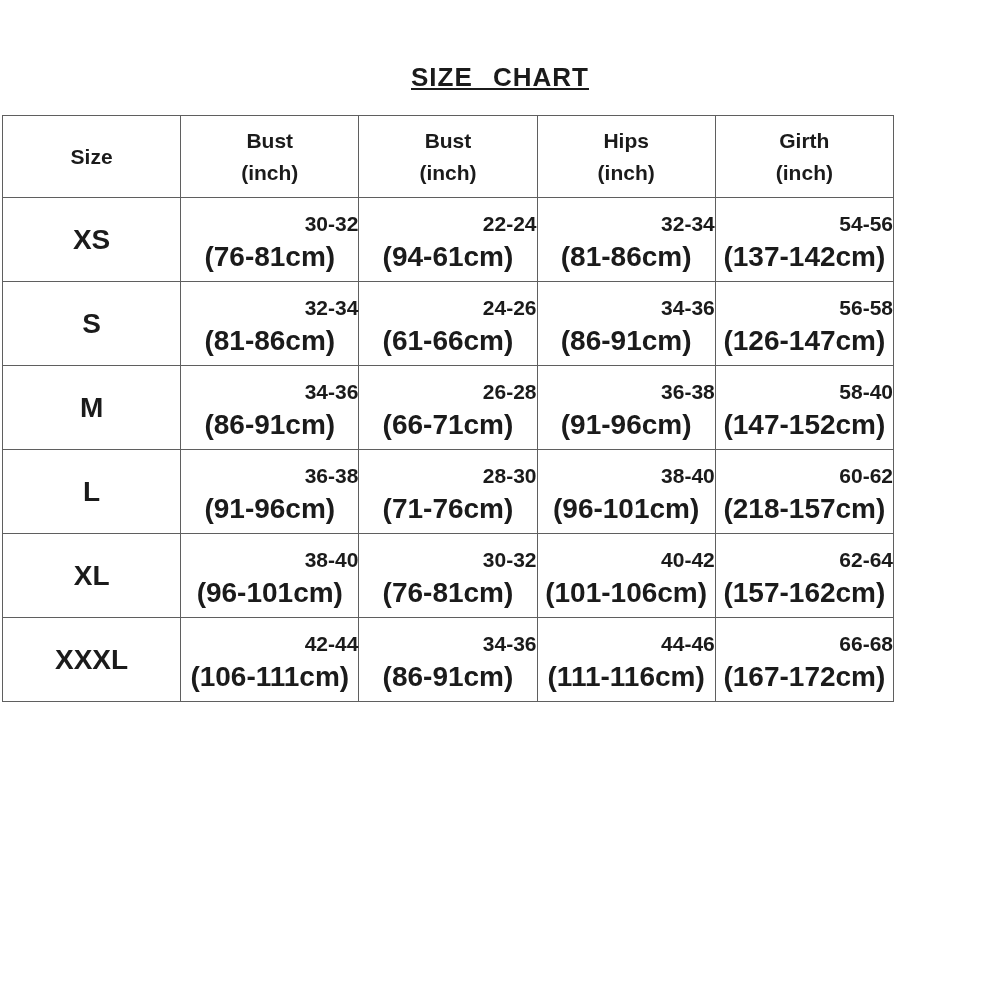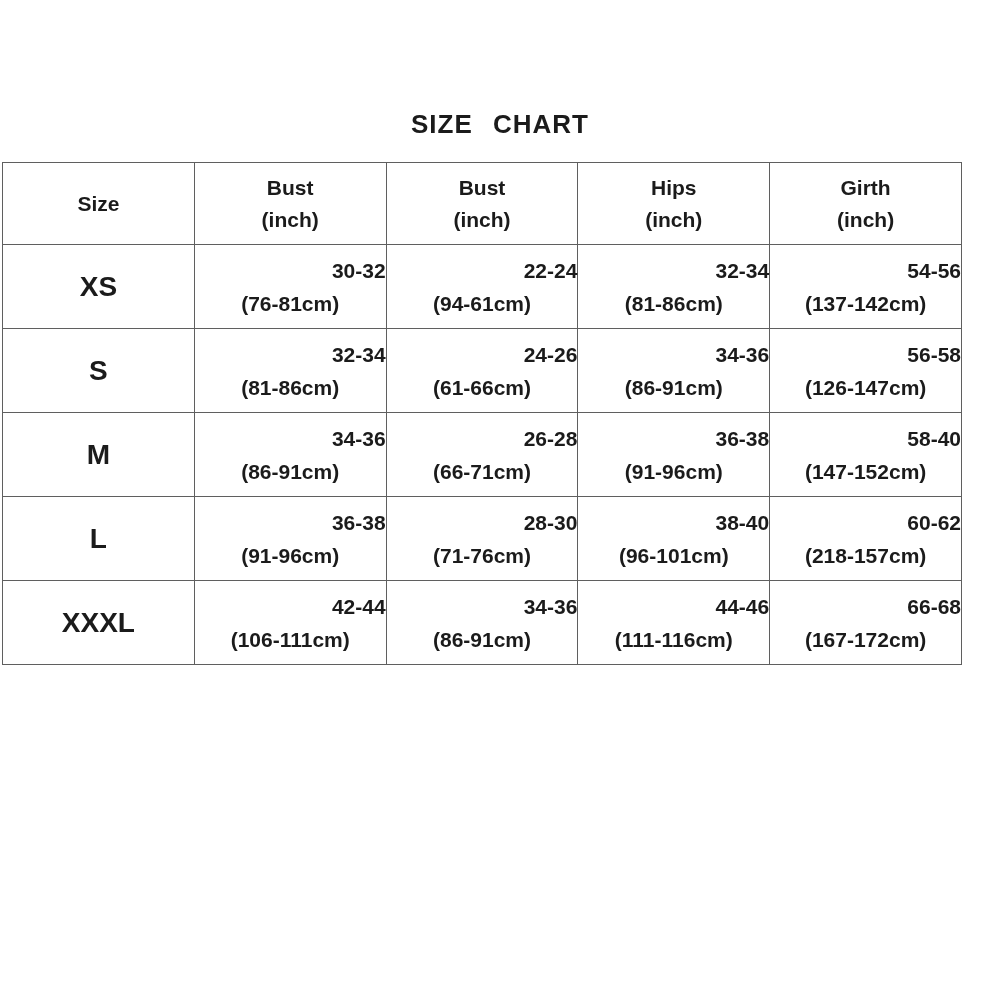--- a/index.html
+++ b/index.html
@@ -12,51 +12,52 @@
     color: #1b1b1b;
   }
   .page {
     width: 1000px;
     height: 1000px;
     background: #ffffff;
     overflow: hidden;
   }
   .chart-title {
     margin: 0;
-    padding-top: 109px;
+    padding-top: 62px;
     text-align: center;
     font-size: 26px;
     font-weight: bold;
     letter-spacing: 1px;
     word-spacing: 12px;
     color: #1b1b1b;
+    text-decoration: underline;
   }
   table.size-chart {
     border-collapse: collapse;
     table-layout: fixed;
-    width: 960px;
+    width: 892px;
     margin-left: 2px;
     margin-top: 22px;
   }
   table.size-chart th,
   table.size-chart td {
     border: 1px solid #5f5f5f;
     text-align: center;
     vertical-align: middle;
     font-weight: bold;
     padding: 0;
   }
   table.size-chart col { width: 20%; }
   thead tr { height: 82px; }
   tbody tr { height: 84px; }
   .hdr-label { font-size: 21px; line-height: 32px; }
   .hdr-unit  { font-size: 21px; line-height: 32px; }
   .size-cell { font-size: 28px; }
   .val-inch  { font-size: 21px; line-height: 33px; text-align: right; }
-  .val-cm    { font-size: 21px; line-height: 33px; }
+  .val-cm    { font-size: 28px; line-height: 33px; }
 </style>
 </head>
 <body>
 
 <div class="page">
 
   <h1 class="chart-title">SIZE CHART</h1>
 
   <table class="size-chart">
     <colgroup>
@@ -163,20 +164,39 @@
       <td>
         <div class="val-inch">38-40</div>
         <div class="val-cm">(96-101cm)</div>
       </td>
       <td>
         <div class="val-inch">60-62</div>
         <div class="val-cm">(218-157cm)</div>
       </td>
     </tr>
 
+    <tr>
+      <td class="size-cell">XL</td>
+      <td>
+        <div class="val-inch">38-40</div>
+        <div class="val-cm">(96-101cm)</div>
+      </td>
+      <td>
+        <div class="val-inch">30-32</div>
+        <div class="val-cm">(76-81cm)</div>
+      </td>
+      <td>
+        <div class="val-inch">40-42</div>
+        <div class="val-cm">(101-106cm)</div>
+      </td>
+      <td>
+        <div class="val-inch">62-64</div>
+        <div class="val-cm">(157-162cm)</div>
+      </td>
+    </tr>
 
 
     <tr>
       <td class="size-cell">XXXL</td>
       <td>
         <div class="val-inch">42-44</div>
         <div class="val-cm">(106-111cm)</div>
       </td>
       <td>
         <div class="val-inch">34-36</div>

